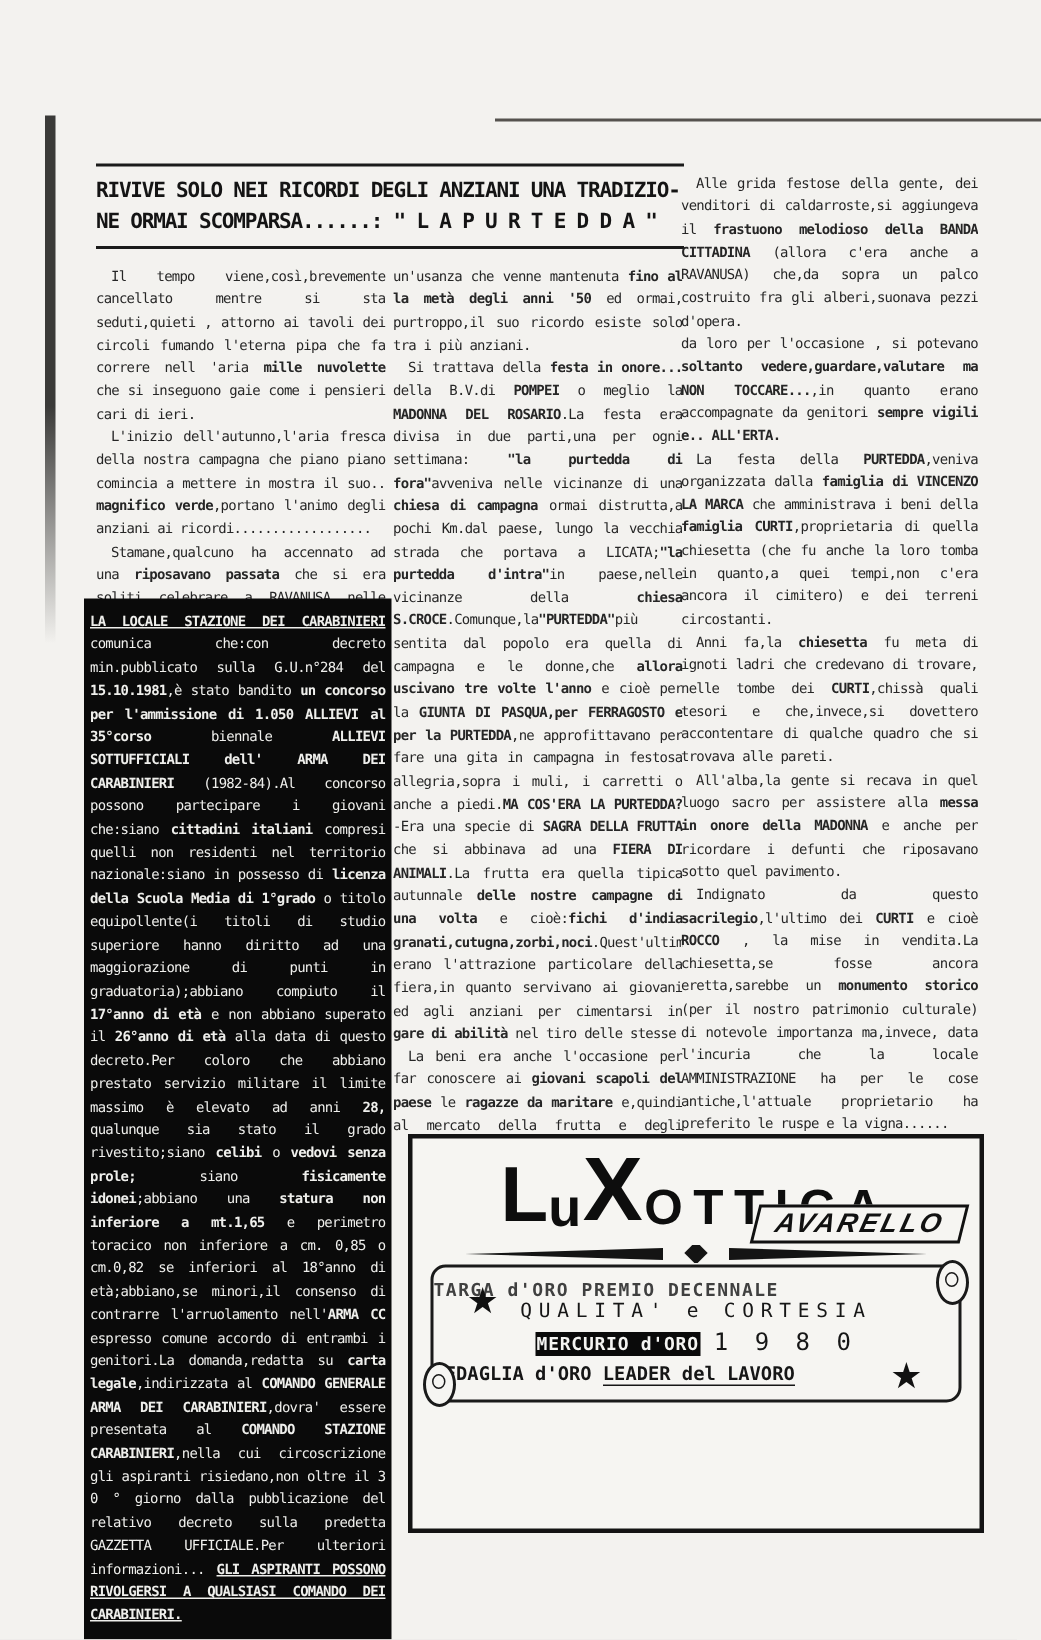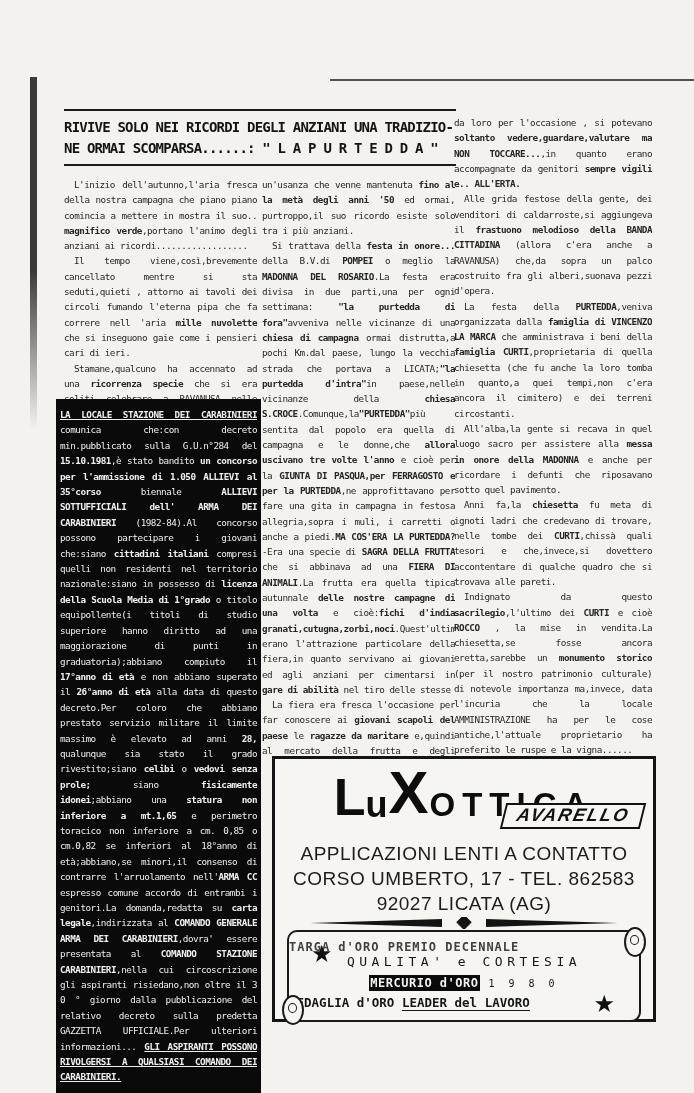--- a/index.html
+++ b/index.html
@@ -54,78 +54,73 @@
   #curl-left{left:-7px;bottom:-5px;width:18px;height:26px;}
   #curl-right{right:-7px;top:-5px;width:18px;height:26px;}
   .star{position:absolute;font-size:24px;color:#111;font-family:"DejaVu Sans",sans-serif;}
   #star-left{left:22px;top:8px;}
   #star-right{right:24px;bottom:2px;}
   #banner .l1{margin-top:8px;font-weight:bold;font-size:12px;letter-spacing:1px;color:#404040;}
   #banner .l2{text-align:center;font-size:13px;letter-spacing:4.5px;color:#161616;}
   #banner .l3{text-align:center;margin-top:3px;}
   #mercurio{display:inline-block;background:#0a0a0a;color:#f4f4f2;font-weight:bold;
         font-size:12px;padding:1px 1px;letter-spacing:0.5px;}
-  #year{font-size:10px;letter-spacing:4px;margin-left:9px;color:#161616;}
+  #year{font-size:16px;letter-spacing:4px;margin-left:9px;color:#161616;}
   #banner .l4{text-align:left;margin-top:4px;font-weight:bold;font-size:12.5px;color:#161616;}
   #medal-under{border-bottom:1.8px solid #161616;}
 </style>
 </head>
 <body>
 
 <div id="page">
 
   <div id="top-right-rule"></div>
   <div id="left-scan-bar"></div>
 
   <div id="title-block">
     <div class="toprule rule"></div>
     <div class="headline">RIVIVE SOLO NEI RICORDI DEGLI ANZIANI UNA TRADIZIO-</div>
     <div class="headline">NE ORMAI SCOMPARSA......: " L A  P U R T E D D A "</div>
     <div class="botrule rule"></div>
   </div>
 
   <div id="col1" class="col">
+      <div class="para indent"><span>Il tempo viene,così,brevemente cancellato mentre si sta seduti,quieti , attorno ai tavoli dei circoli fumando l'eterna pipa che fa correre nell 'aria </span><span class="b">mille nuvolette</span><span> che si  inseguono gaie come i pensieri cari di ieri.</span></div>
       <div class="para indent"><span>L'inizio dell'autunno,l'aria fresca della nostra campagna che piano piano comincia a mettere in mostra il suo.. </span><span class="b">magnifico verde</span><span>,portano l'animo degli anziani ai ricordi..................</span></div>
-      <div class="para indent"><span>Il tempo viene,così,brevemente cancellato mentre si sta seduti,quieti , attorno ai tavoli dei circoli fumando l'eterna pipa che fa correre nell 'aria </span><span class="b">mille nuvolette</span><span> che si  inseguono gaie come i pensieri cari di ieri.</span></div>
-      <div class="para indent"><span>Stamane,qualcuno ha accennato ad una </span><span class="b">ricorrenza specie</span><span> che si era soliti celebrare a RAVANUSA nelle </span><span class="b">prime 2 domeniche di ottobre.</span><span class="b">"LA PURTEDDA"</span><span>era</span></div>
+      <div class="para indent"><span>Stamane,qualcuno ha accennato ad una </span><span class="b">riposavano passata</span><span> che si era soliti celebrare a RAVANUSA nelle </span><span class="b">prime 2 domeniche di ottobre.</span><span class="b">"LA PURTEDDA"</span><span>era</span></div>
     </div>
 
   <div id="notice">
       <div class="para"><span class="b u">LA LOCALE STAZIONE DEI CARABINIERI</span><span> comunica che:con decreto min.pubblicato sulla G.U.n°284 del </span><span class="b">15.10.1981</span><span>,è stato bandito </span><span class="b">un concorso per l'ammissione di 1.050 ALLIEVI al 35°corso</span><span> biennale </span><span class="b">ALLIEVI SOTTUFFICIALI dell' ARMA DEI CARABINIERI</span><span> (1982-84).Al concorso possono partecipare i giovani che:siano </span><span class="b">cittadini italiani</span><span> compresi quelli non residenti nel territorio nazionale:siano in possesso di </span><span class="b">licenza della Scuola Media di 1°grado</span><span> o titolo equipollente(i titoli di studio superiore hanno diritto ad una maggiorazione di punti in graduatoria);abbiano compiuto il </span><span class="b">17°anno di età</span><span> e non abbiano superato il </span><span class="b">26°anno di età</span><span> alla data di questo decreto.Per coloro che abbiano prestato servizio militare  il limite massimo è elevato ad anni </span><span class="b">28,</span><span> qualunque sia stato il grado rivestito;siano </span><span class="b">celibi</span><span> o </span><span class="b">vedovi senza prole;</span><span> siano </span><span class="b">fisicamente idonei</span><span>;abbiano una </span><span class="b">statura non inferiore a mt.1,65</span><span> e  perimetro toracico non inferiore a cm. 0,85 o cm.0,82 se inferiori al 18°anno  di età;abbiano,se minori,il consenso  di contrarre l'arruolamento nell'</span><span class="b">ARMA CC</span><span> espresso comune accordo di entrambi i genitori.La domanda,redatta su  </span><span class="b">carta legale</span><span>,indirizzata al </span><span class="b">COMANDO GENERALE ARMA DEI CARABINIERI</span><span>,dovra' essere presentata al </span><span class="b">COMANDO STAZIONE CARABINIERI</span><span>,nella cui circoscrizione gli aspiranti risiedano,non oltre il 3 0 ° giorno dalla pubblicazione del relativo decreto sulla predetta GAZZETTA UFFICIALE.Per ulteriori informazioni... </span><span class="b u">GLI ASPIRANTI POSSONO RIVOLGERSI A QUALSIASI COMANDO DEI CARABINIERI.</span></div>
     </div>
 
   <div id="col2" class="col">
       <div class="para"><span>un'usanza che venne mantenuta </span><span class="b">fino al la metà degli anni '50</span><span> ed ormai, purtroppo,il suo ricordo esiste solo tra i più anziani.</span></div>
       <div class="para indent"><span>Si trattava della </span><span class="b">festa in onore...</span><span> della B.V.di </span><span class="b">POMPEI</span><span> o meglio la </span><span class="b">MADONNA DEL ROSARIO</span><span>.La festa era divisa in due parti,una per ogni settimana: </span><span class="b">"la purtedda di fora"</span><span>avveniva nelle vicinanze di una </span><span class="b">chiesa di campagna</span><span> ormai distrutta,a pochi Km.dal paese, lungo la vecchia strada che portava a LICATA;</span><span class="b">"la purtedda d'intra"</span><span>in paese,nelle vicinanze della </span><span class="b">chiesa S.CROCE</span><span>.Comunque,la</span><span class="b">"PURTEDDA"</span><span>più sentita dal popolo era quella di campagna e le donne,che </span><span class="b">allora uscivano tre volte l'anno</span><span> e cioè per la </span><span class="b">GIUNTA DI PASQUA,per FERRAGOSTO e per la PURTEDDA</span><span>,ne approfittavano per fare una gita in campagna in festosa allegria,sopra i muli, i carretti o anche a piedi.</span><span class="b">MA COS'ERA LA PURTEDDA?</span><span>-Era una specie di  </span><span class="b">SAGRA DELLA FRUTTA</span><span> che si abbinava  ad  una </span><span class="b">FIERA DI ANIMALI</span><span>.La frutta era quella tipica autunnale </span><span class="b">delle nostre  campagne di una volta</span><span> e cioè:</span><span class="b">fichi d'india granati,cutugna,zorbi,noci</span><span>.Quest'ultime erano l'attrazione particolare della fiera,in quanto servivano ai giovani ed agli anziani  per cimentarsi in </span><span class="b">gare di abilità</span><span> nel tiro delle stesse</span></div>
-      <div class="para indent"><span>La fiera era fresca l'occasione  per far conoscere ai </span><span class="b">giovani scapoli  del paese</span><span> le </span><span class="b">ragazze da maritare</span><span> e,quindi al mercato della frutta e degli animali si aggiungeva quello...</span></div>
+      <div class="para indent"><span>La beni era anche l'occasione  per far conoscere ai </span><span class="b">giovani scapoli  del paese</span><span> le </span><span class="b">ragazze da maritare</span><span> e,quindi al mercato della frutta e degli animali si aggiungeva quello...</span></div>
     </div>
 
   <div id="col3" class="col">
+      <div class="para indent"><span>Alle grida festose della gente, dei venditori di caldarroste,si aggiungeva il </span><span class="b">frastuono melodioso della BANDA CITTADINA</span><span> (allora c'era anche a RAVANUSA) che,da sopra un palco costruito fra gli alberi,suonava pezzi d'opera.</span></div>
       <div class="para"><span>da loro per l'occasione , si potevano </span><span class="b">soltanto vedere,guardare,valutare  ma NON TOCCARE...</span><span>,in quanto erano accompagnate da genitori </span><span class="b">sempre vigili e.. ALL'ERTA.</span></div>
-      <div class="para indent"><span>Alle grida festose della gente, dei venditori di caldarroste,si aggiungeva il </span><span class="b">frastuono melodioso della BANDA CITTADINA</span><span> (allora c'era anche a RAVANUSA) che,da sopra un palco costruito fra gli alberi,suonava pezzi d'opera.</span></div>
       <div class="para indent"><span>La festa della </span><span class="b">PURTEDDA</span><span>,veniva organizzata dalla </span><span class="b">famiglia di VINCENZO LA MARCA</span><span> che amministrava  i  beni della </span><span class="b">famiglia CURTI</span><span>,proprietaria di quella chiesetta (che fu anche la loro tomba in quanto,a quei tempi,non c'era ancora il cimitero) e dei terreni  circostanti.</span></div>
+      <div class="para indent"><span>Anni fa,la </span><span class="b">chiesetta</span><span> fu meta di  ignoti ladri che credevano di trovare, nelle tombe dei </span><span class="b">CURTI</span><span>,chissà quali tesori e che,invece,si dovettero accontentare di qualche quadro che si trovava alle pareti.</span></div>
       <div class="para indent"><span>All'alba,la gente si recava in quel luogo sacro per assistere alla  </span><span class="b">messa in onore della MADONNA</span><span> e anche per ricordare i defunti che riposavano sotto quel pavimento.</span></div>
-      <div class="para indent"><span>Anni fa,la </span><span class="b">chiesetta</span><span> fu meta di  ignoti ladri che credevano di trovare, nelle tombe dei </span><span class="b">CURTI</span><span>,chissà quali tesori e che,invece,si dovettero accontentare di qualche quadro che si trovava alle pareti.</span></div>
       <div class="para indent"><span>Indignato da questo </span><span class="b">sacrilegio</span><span>,l'ultimo dei </span><span class="b">CURTI</span><span> e cioè </span><span class="b">ROCCO</span><span> , la mise in vendita.La chiesetta,se fosse ancora eretta,sarebbe un </span><span class="b">monumento storico</span><span> (per il nostro patrimonio culturale) di notevole importanza ma,invece, data l'incuria che la locale  AMMINISTRAZIONE ha per le cose antiche,l'attuale proprietario ha preferito le ruspe e la vigna......</span></div>
     </div>
 
   <div id="ad-box">
     <div id="brand-row">
       <div id="brand">
         <span class="bl">L</span>
           <span class="bu">u</span>
           <span class="bx">X</span>
           <span class="brest">OTTICA</span>
       </div>
       <div id="avarello">AVARELLO</div>
-    </div>
-    <div id="ad-lines">
-      <div>APPLICAZIONI LENTI A CONTATTO</div>
-      <div>CORSO UMBERTO, 17 - TEL. 862583</div>
-      <div>92027 LICATA (AG)</div>
     </div>
     <svg id="ornament" width="320" height="12" viewBox="0 0 320 12">
       <polygon points="6,6 138,2 138,10" fill="#141414"></polygon>
       <polygon points="314,6 182,2 182,10" fill="#141414"></polygon>
       <rect x="154" y="0" width="11" height="11" fill="#141414" transform="rotate(45 160 6)"></rect>
     </svg>
     <div id="banner">
       <div id="curl-left" class="curl"></div>
       <div id="curl-right" class="curl"></div>
       <div id="star-left" class="star">★</div>

